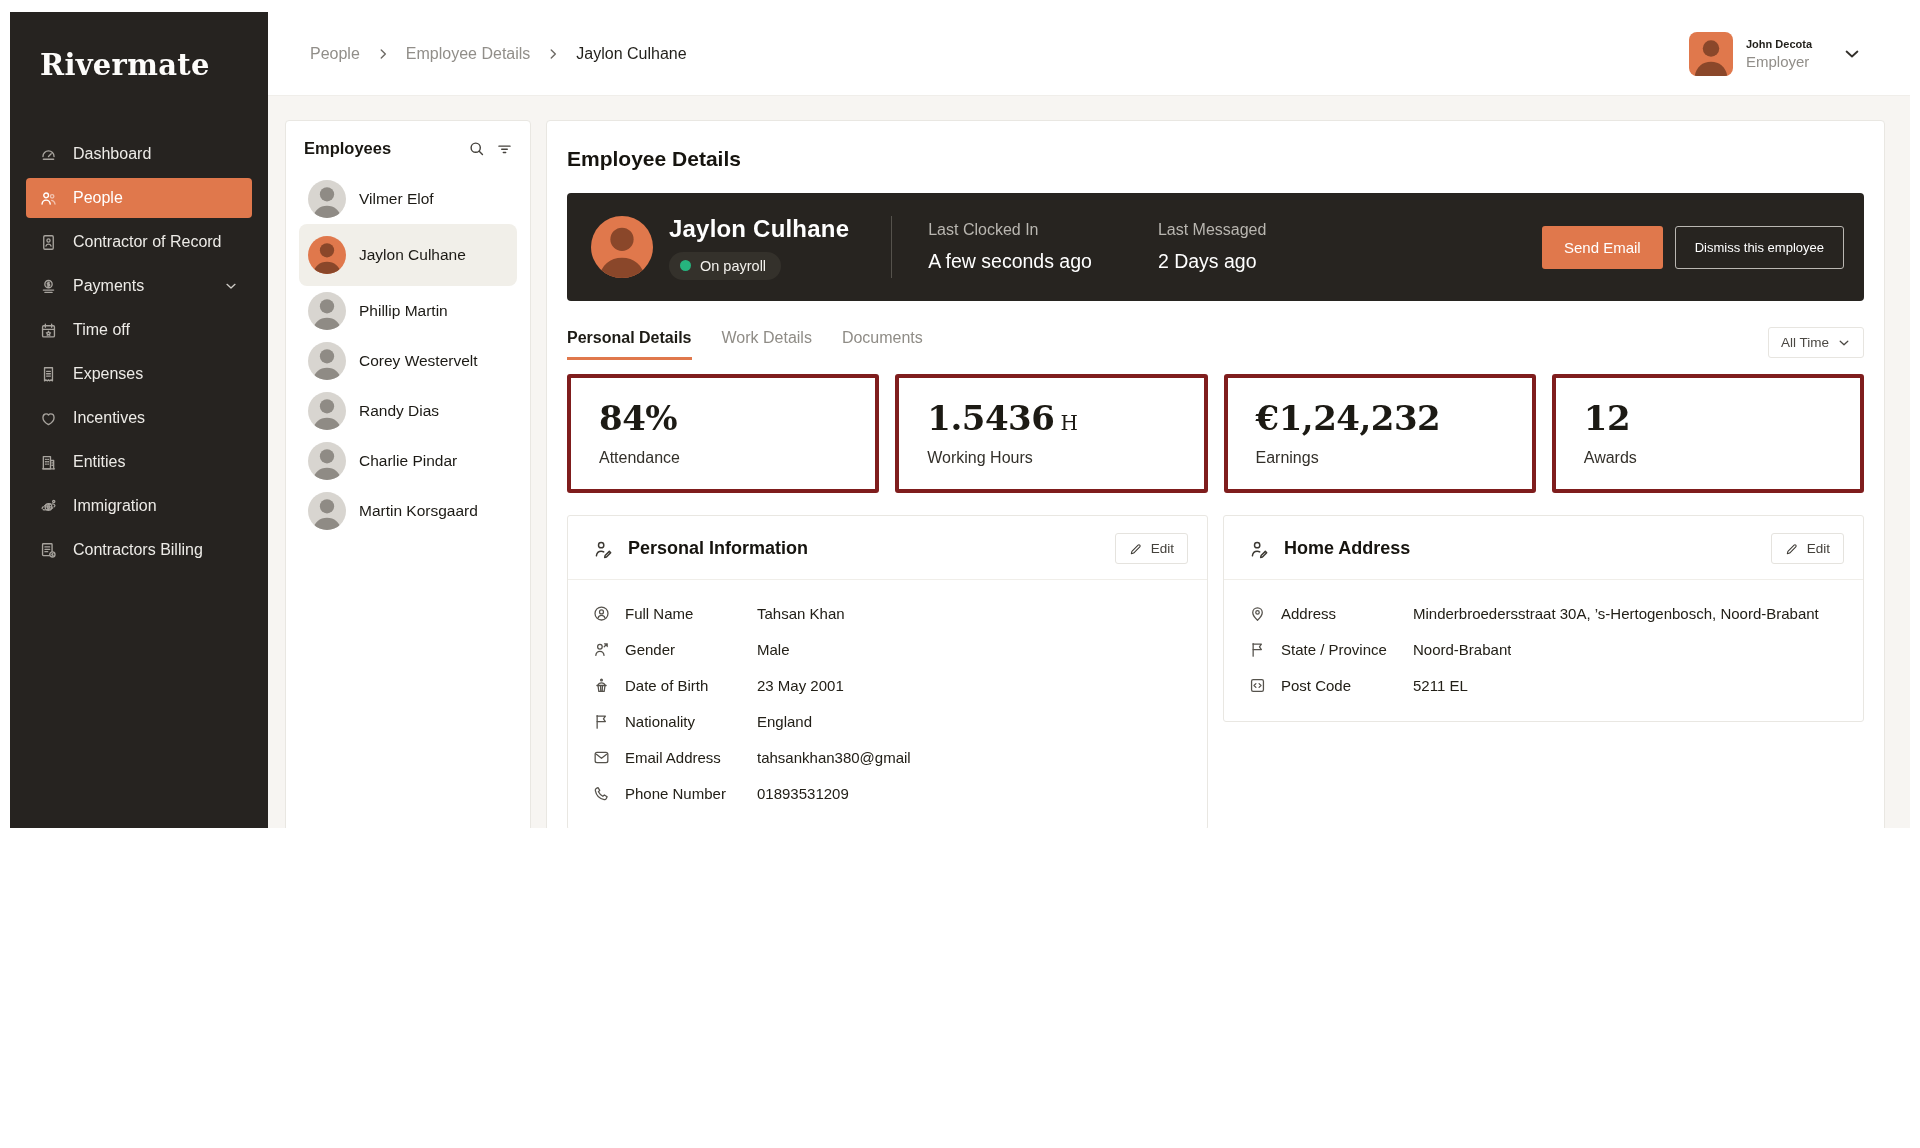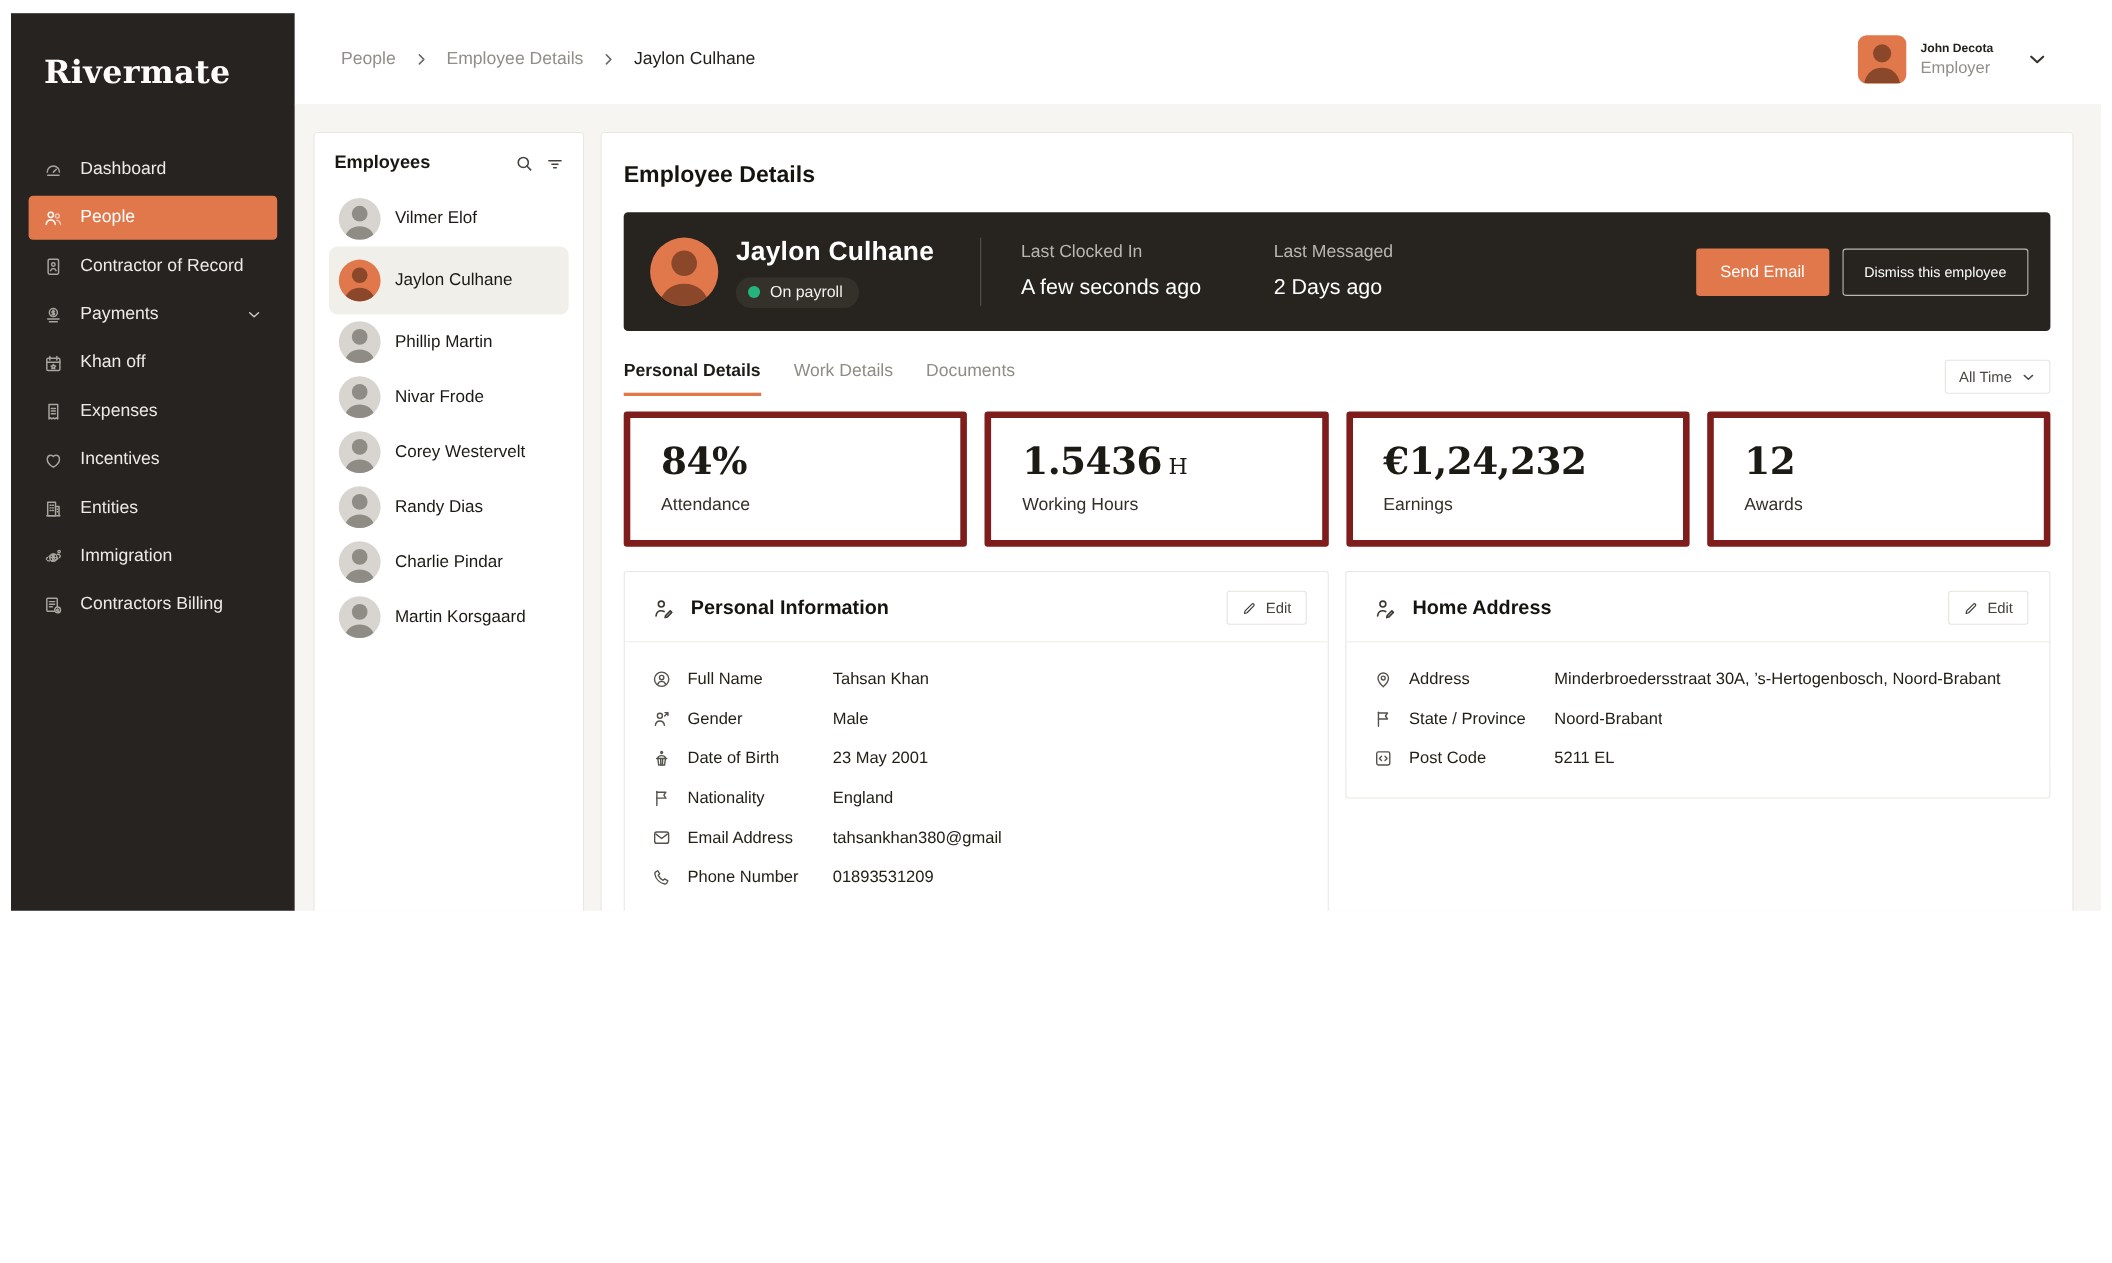--- a/index.html
+++ b/index.html
@@ -66,21 +66,21 @@
   .btn-primary { background:#e0784c; color:#fff; border:none; font-size:15px; font-weight:500; font-family:inherit; padding:13px 22px; border-radius:3px; cursor:pointer; }
   .btn-ghost { background:transparent; color:#fff; border:1px solid #bab7b2; font-size:13px; font-family:inherit; padding:12px 19px; border-radius:3px; cursor:pointer; }
 
   .tabs-row { margin-top:26px; display:flex; align-items:flex-end; gap:30px; }
   .tab { font-size:16px; color:#8f8c86; padding-bottom:10px; border-bottom:3px solid transparent; cursor:pointer; }
   .tab.active { color:#1d1b15; font-weight:600; border-bottom-color:#e0784c; }
   .time-filter { margin-left:auto; margin-bottom:2px; display:flex; align-items:center; gap:8px; background:#fff; border:1px solid #e7e5e0; border-radius:3px; padding:7px 12px; font-size:13.5px; color:#4b4843; cursor:pointer; }
   .time-filter .ic { width:14px; height:14px; color:#4b4843; }
 
   .stats-row { display:flex; gap:16px; margin-top:14px; }
-  .stat-card { flex:1; border:6px solid #7f1d1d; border-radius:3px; background:#fff; padding:20px 28px 22px; }
+  .stat-card { flex:1; border:4px solid #7f1d1d; border-radius:3px; background:#fff; padding:20px 28px 22px; }
   .stat-value { font-family:"DejaVu Serif", serif; font-size:34px; font-weight:600; color:#1c1a14; letter-spacing:-0.5px; }
   .stat-unit { font-size:20px; font-weight:500; margin-left:6px; }
   .stat-unit:empty { display:none; }
   .stat-label { margin-top:11px; font-size:16px; color:#33302a; }
 
   .cards-row { display:flex; gap:15px; margin-top:22px; align-items:flex-start; }
   .info-card { flex:1; border:1px solid #e9e7e2; border-radius:3px; background:#fff; min-width:0; }
   .info-card-head { display:flex; align-items:center; padding:17px 19px 15px 24px; border-bottom:1px solid #f0eee9; }
   .info-card-head .ic { width:22px; height:22px; color:#3c3933; }
   .info-card-title { margin-left:14px; font-size:18px; font-weight:600; color:#16140f; }
@@ -152,21 +152,21 @@
             </span>
       </div>
       <div class="nav-item">
         <span class="ic">
               <svg viewBox="0 0 24 24" fill="none" stroke="currentColor" stroke-width="1.7" stroke-linecap="round" stroke-linejoin="round">
                 <rect x="4.5" y="6" width="15" height="14" rx="1.5"></rect>
                 <path d="M8 4v4M16 4v4M4.5 10.5h15"></path>
                 <path d="M12 13l.8 1.6 1.8.3-1.3 1.3.3 1.8-1.6-.8-1.6.8.3-1.8-1.3-1.3 1.8-.3z"></path>
               </svg>
             </span>
-        <span>Khan off</span>
+        <span>Time off</span>
       </div>
       <div class="nav-item">
         <span class="ic">
               <svg viewBox="0 0 24 24" fill="none" stroke="currentColor" stroke-width="1.7" stroke-linecap="round" stroke-linejoin="round">
                 <path d="M7 3.5h10V20l-1.7-1.2-1.6 1.2-1.7-1.2-1.7 1.2-1.6-1.2L7 20z"></path>
                 <path d="M9.6 8h4.8M9.6 11h4.8M9.6 14h4.8"></path>
               </svg>
             </span>
         <span>Expenses</span>
       </div>
@@ -314,29 +314,20 @@
             <span>Jaylon Culhane</span>
           </li>
           <li class="emp-item">
             <span class="avatar emp-avatar">
                   <svg viewBox="0 0 40 40">
                     <circle cx="20" cy="15" r="7.5" fill="currentColor"></circle>
                     <path d="M5 41c1.2-9 7-14 15-14s13.8 5 15 14z" fill="currentColor"></path>
                   </svg>
                 </span>
             <span>Phillip Martin</span>
-          </li>
-          <li class="emp-item">
-            <span class="avatar emp-avatar">
-                  <svg viewBox="0 0 40 40">
-                    <circle cx="20" cy="15" r="7.5" fill="currentColor"></circle>
-                    <path d="M5 41c1.2-9 7-14 15-14s13.8 5 15 14z" fill="currentColor"></path>
-                  </svg>
-                </span>
-            <span>Nivar Frode</span>
           </li>
           <li class="emp-item">
             <span class="avatar emp-avatar">
                   <svg viewBox="0 0 40 40">
                     <circle cx="20" cy="15" r="7.5" fill="currentColor"></circle>
                     <path d="M5 41c1.2-9 7-14 15-14s13.8 5 15 14z" fill="currentColor"></path>
                   </svg>
                 </span>
             <span>Corey Westervelt</span>
           </li>

